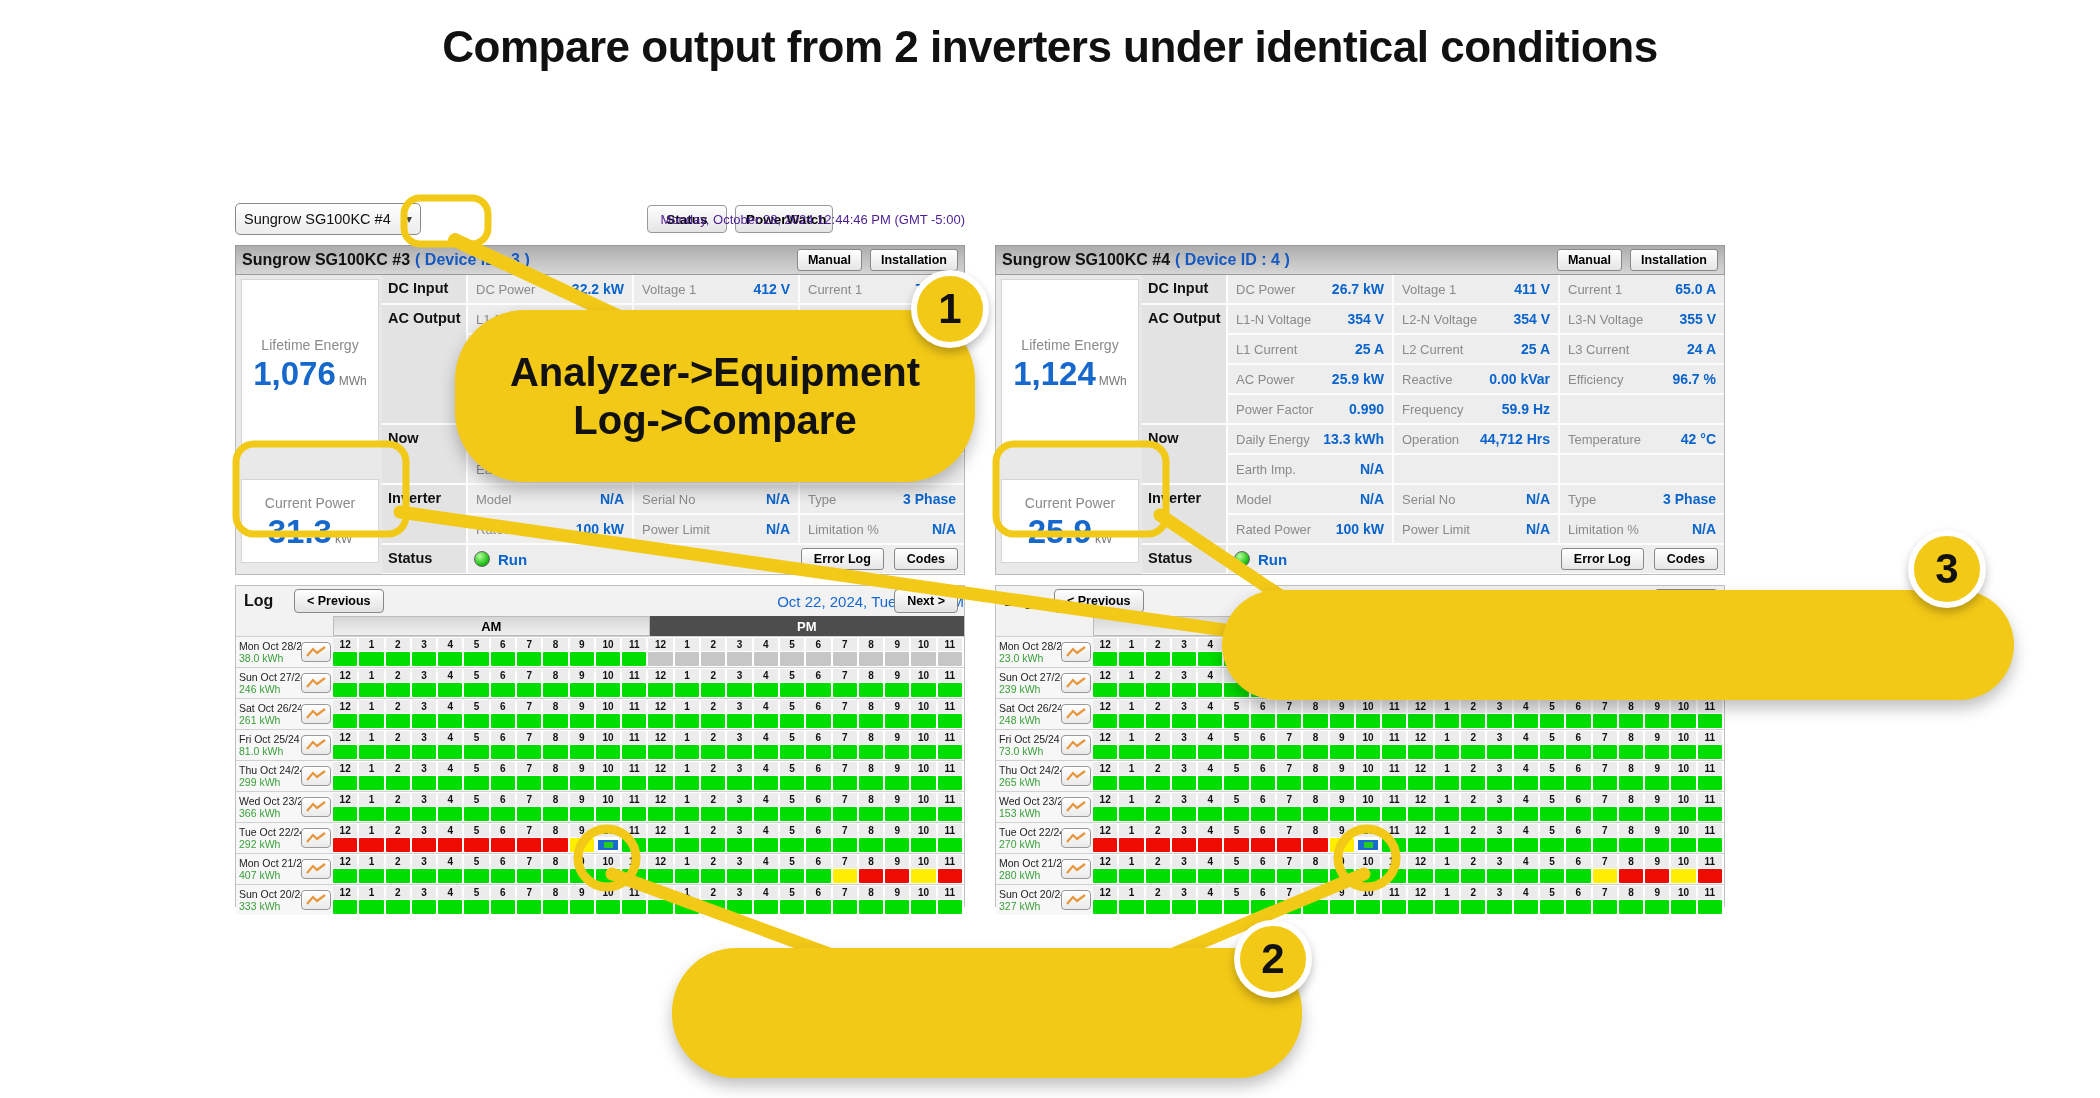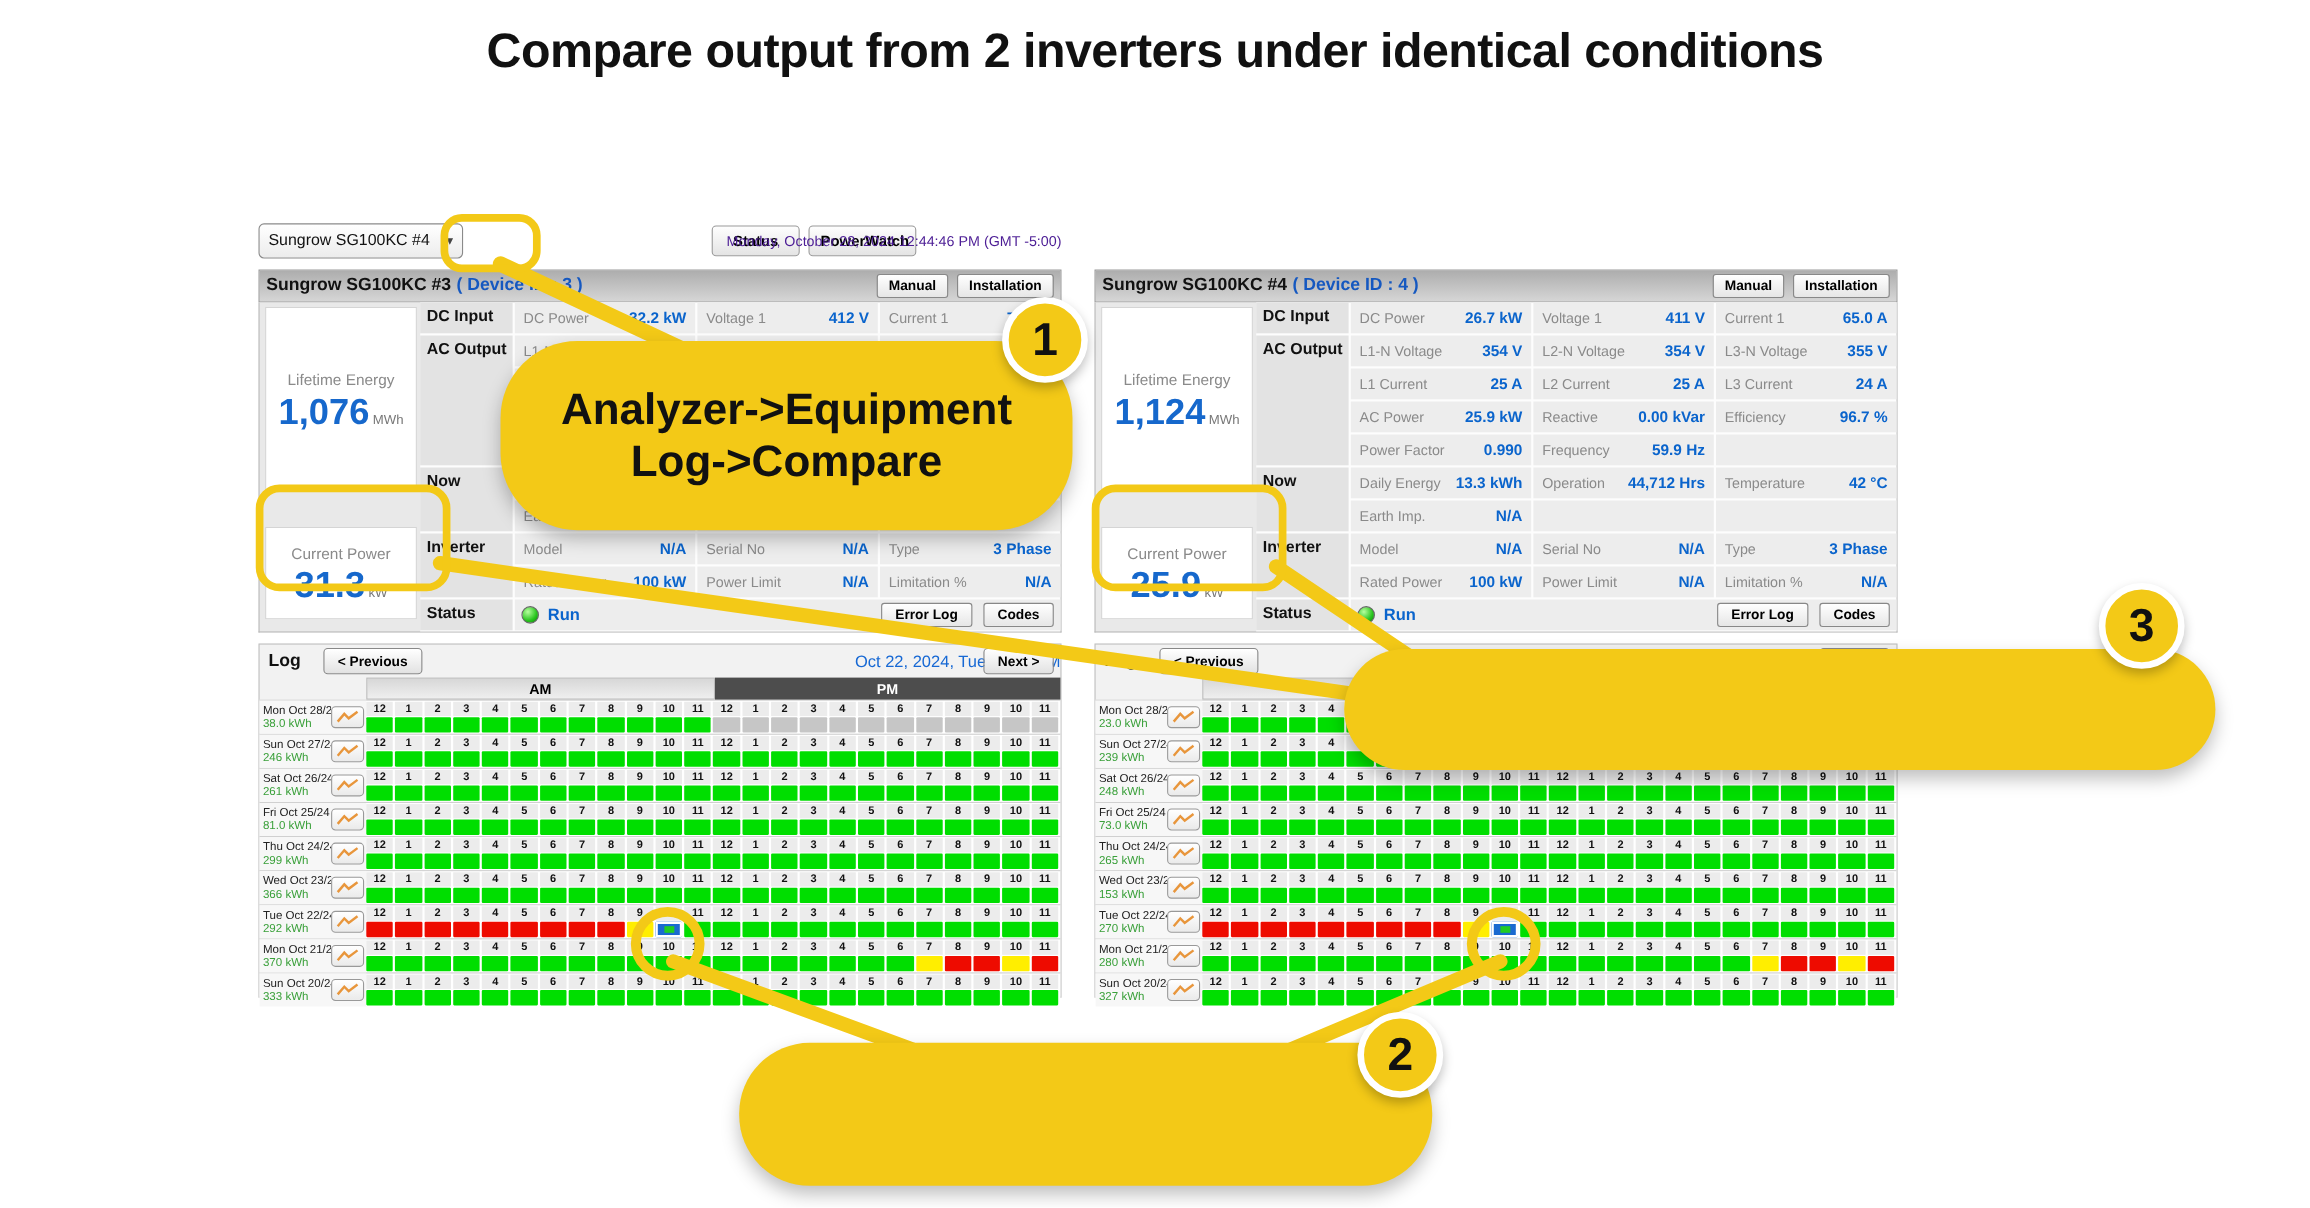--- a/index.html
+++ b/index.html
@@ -731,21 +731,21 @@
               <div class="sq" style="background: rgb(0, 222, 0);"></div>
               <div class="sq" style="background: rgb(0, 222, 0);"></div>
               <div class="sq" style="background: rgb(0, 222, 0);"></div>
             </div>
           </div>
         </div>
         <div class="log-row">
           <div class="log-label">
             <div class="ll-txt">
               <div class="ld">Mon Oct 21/24</div>
-              <div class="le">370 kWh</div>
+              <div class="le">407 kWh</div>
             </div>
             <button class="chart-btn">
               <svg width="24" height="14" viewBox="0 0 24 14">
                 <polyline points="3,11 9,4 13,8 21,2" fill="none" stroke="#e8963c" stroke-width="2.2"></polyline>
               </svg>
             </button>
           </div>
           <div class="log-right">
             <div class="hr-row">
               <div class="hr">12</div>

